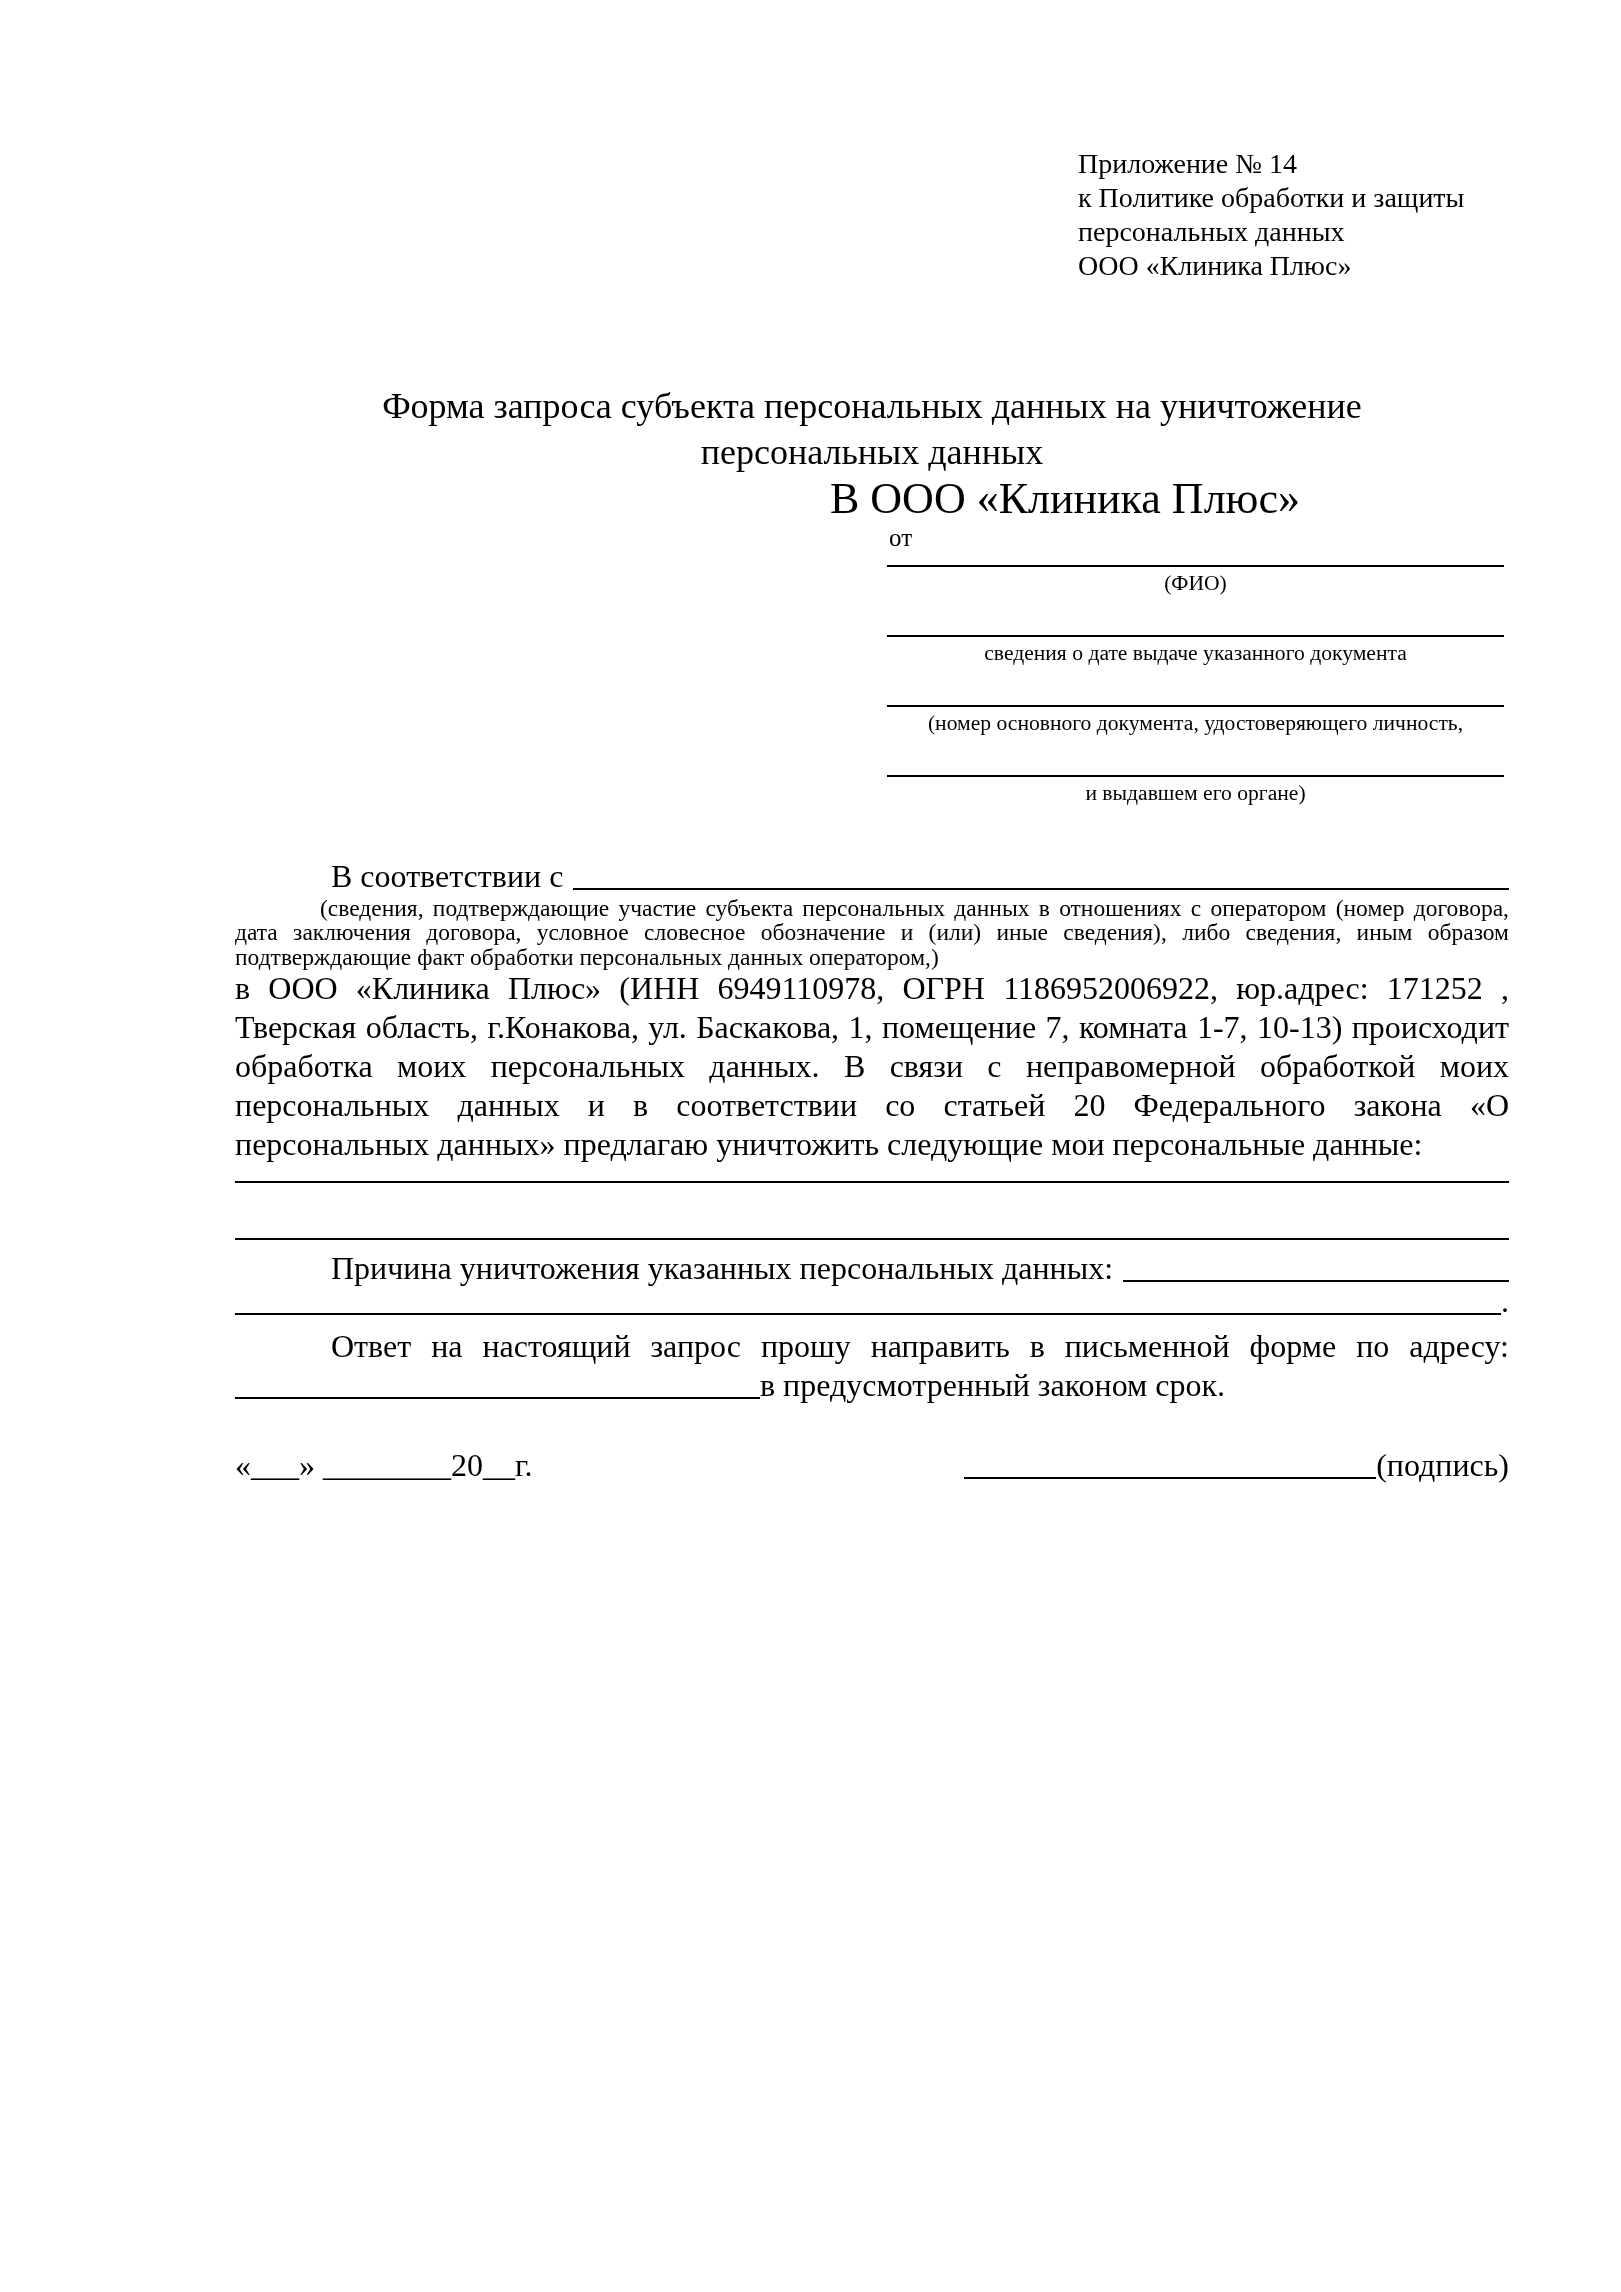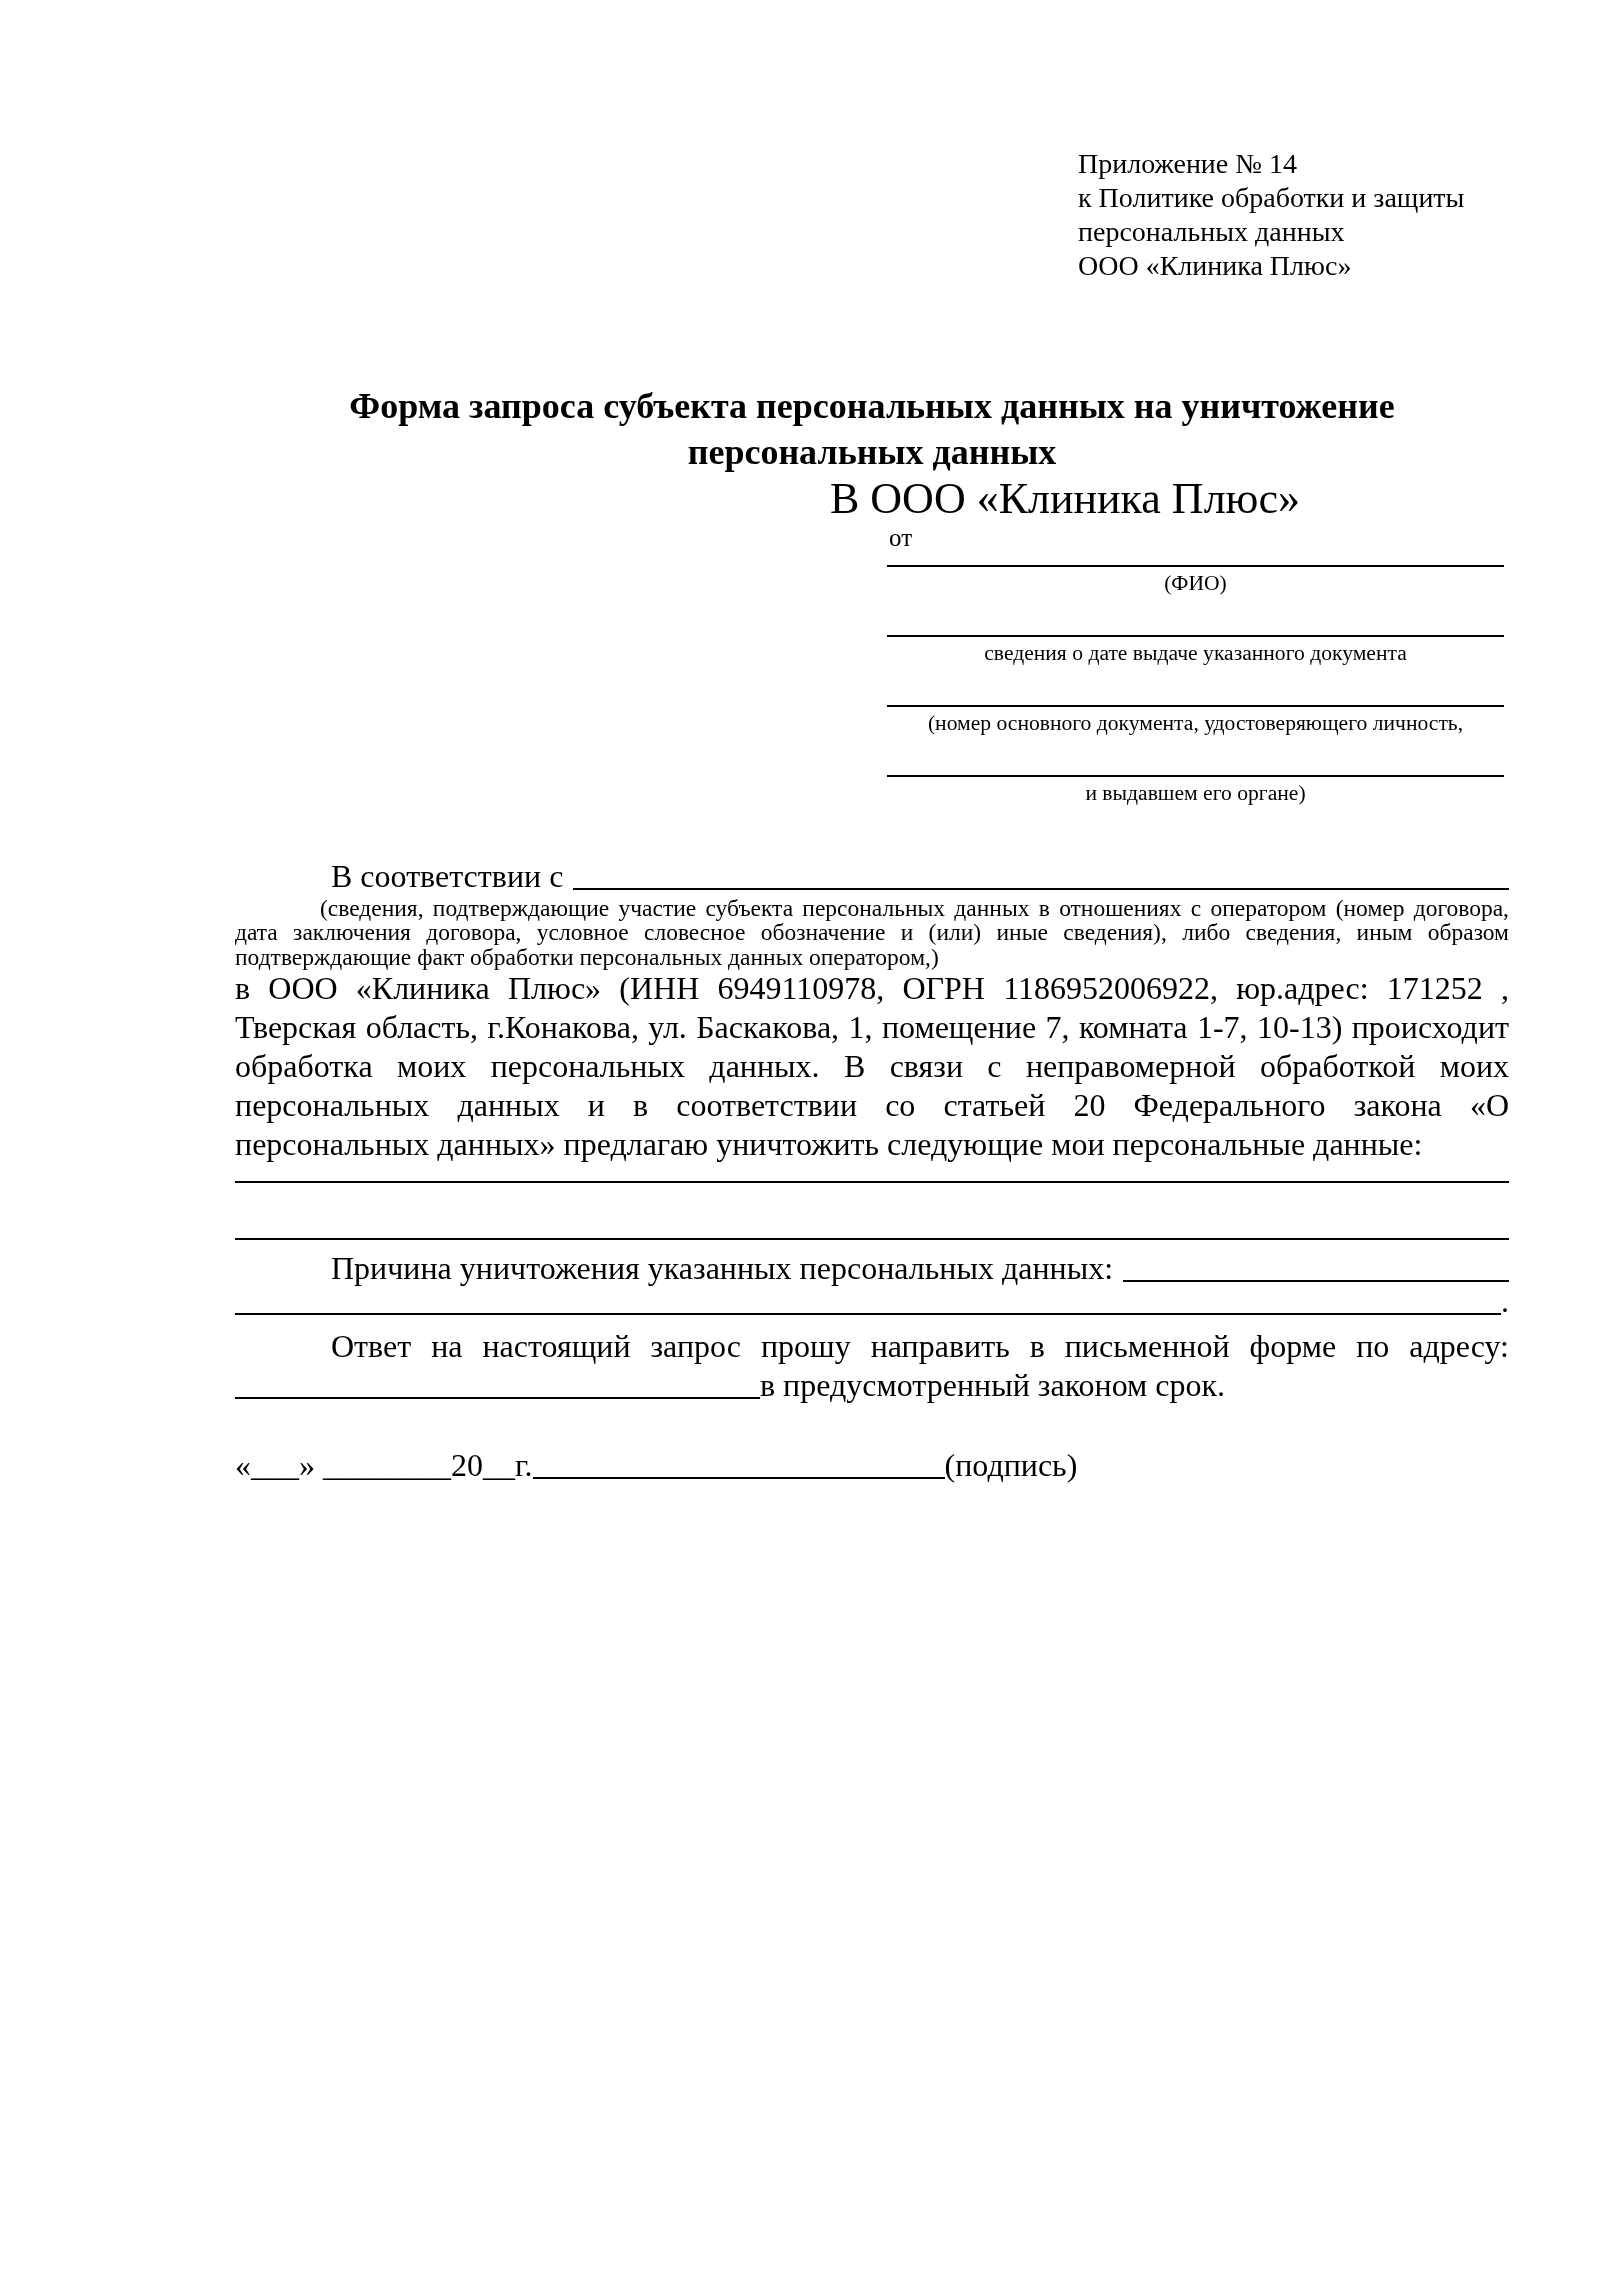--- a/index.html
+++ b/index.html
@@ -24,21 +24,21 @@
   .header-block {
     margin-top: 147px;
     margin-left: 843px;
     font-size: 28px;
     line-height: 34px;
   }
   
   .title {
     margin-top: 100px;
     text-align: center;
-    font-weight: bold;
+    font-weight: normal;
     font-size: 36px;
     line-height: 46px;
     white-space: pre-line;
   }
   .addressee {
     margin-left: 595px;
     font-size: 44px;
     line-height: 39px;
     margin-top: 3.9px;
   }
@@ -117,21 +117,21 @@
     font-size: 32px;
     line-height: 39px;
   }
   .answer-uline {
     width: 525px;
     border-bottom: 2.9px solid #000;
     margin-bottom: 5.9px;
   }
   .signature-row {
     display: flex;
-    justify-content: flex-start;
+    justify-content: space-between;
     margin-top: 41px;
     font-size: 32px;
     line-height: 39px;
   }
   .sig-right { display: flex; }
   .sig-line {
     width: 412px;
     border-bottom: 2.9px solid #000;
     margin-bottom: 5.9px;
   }

